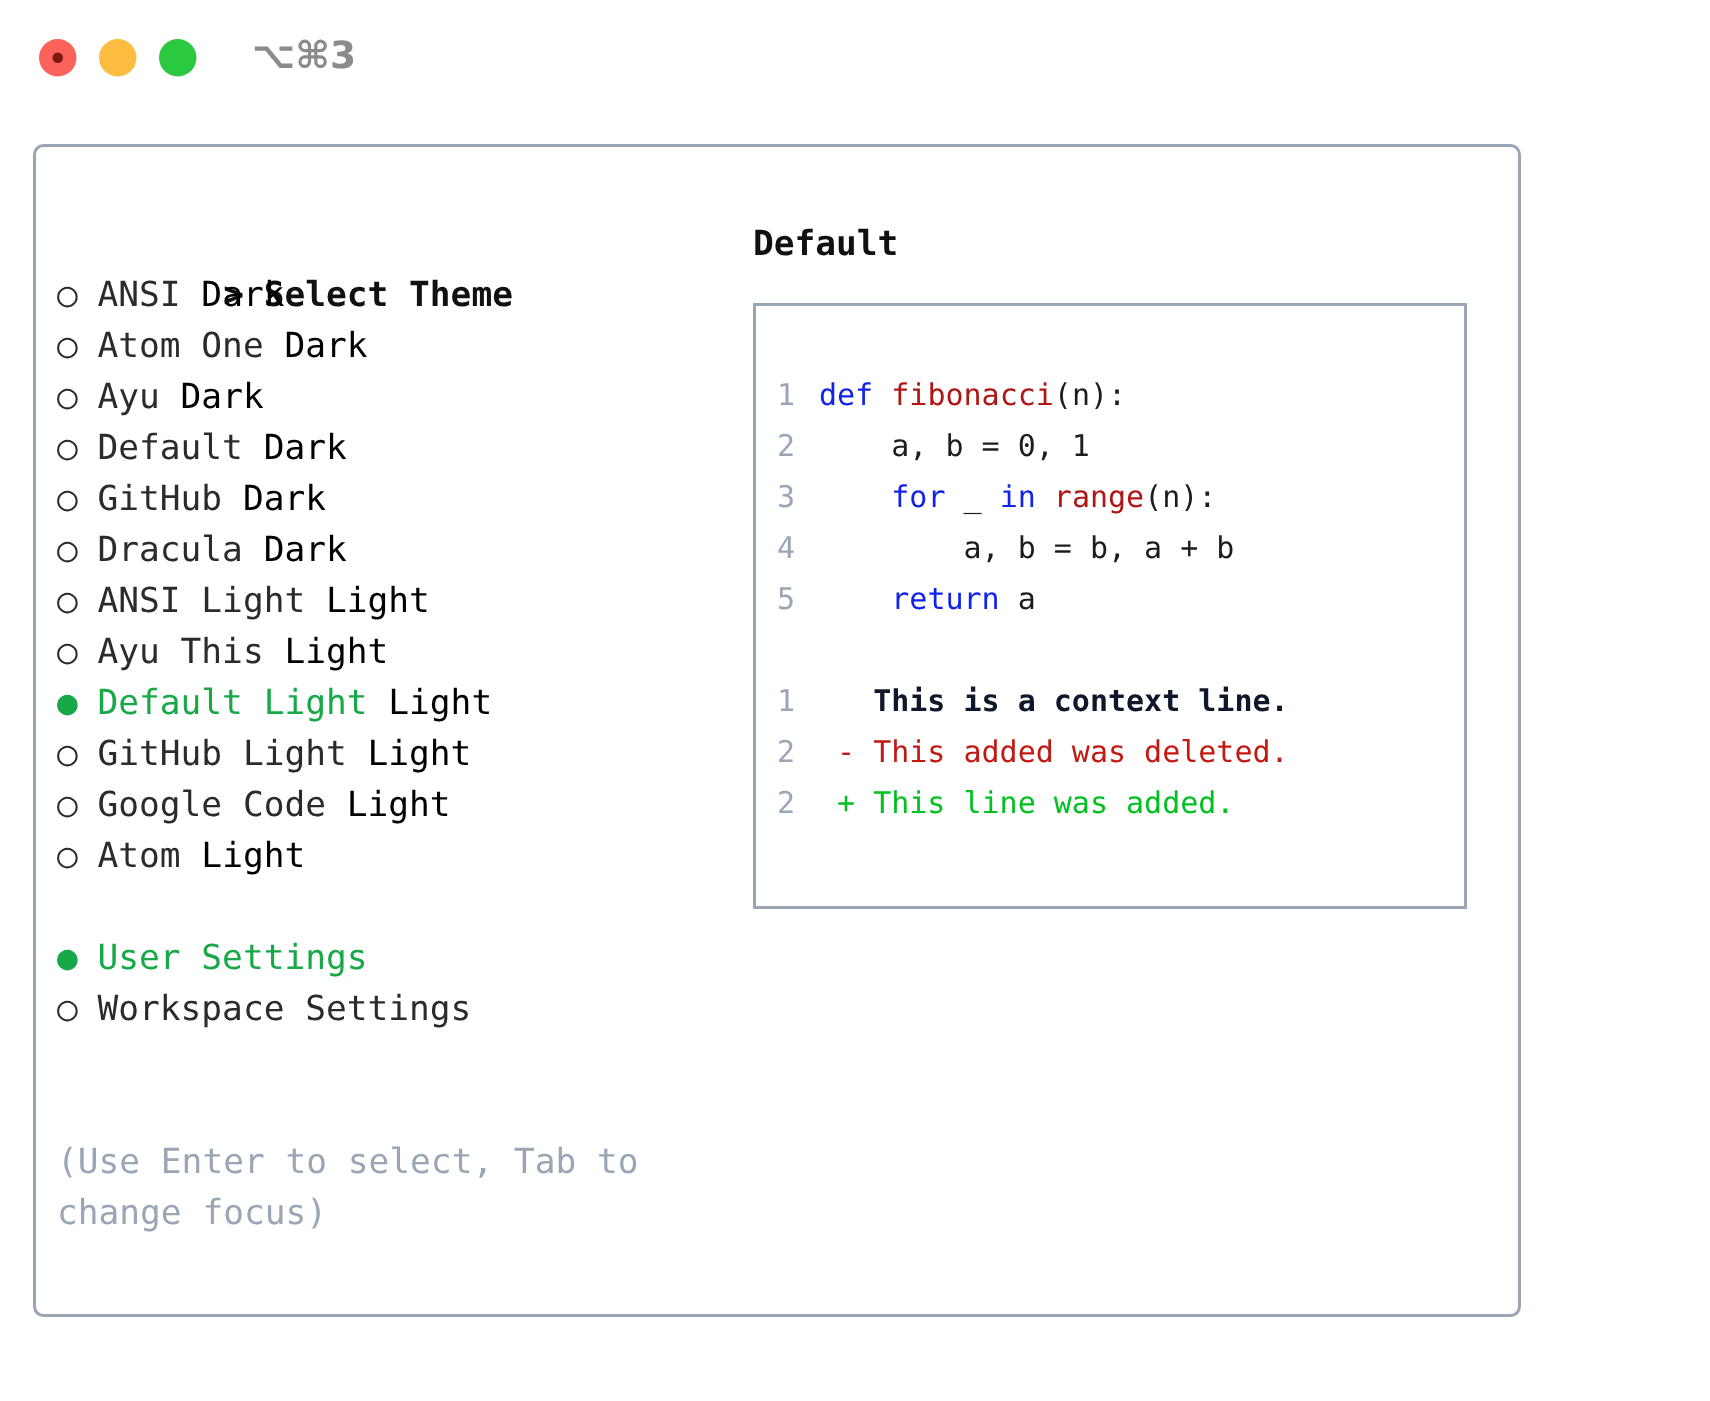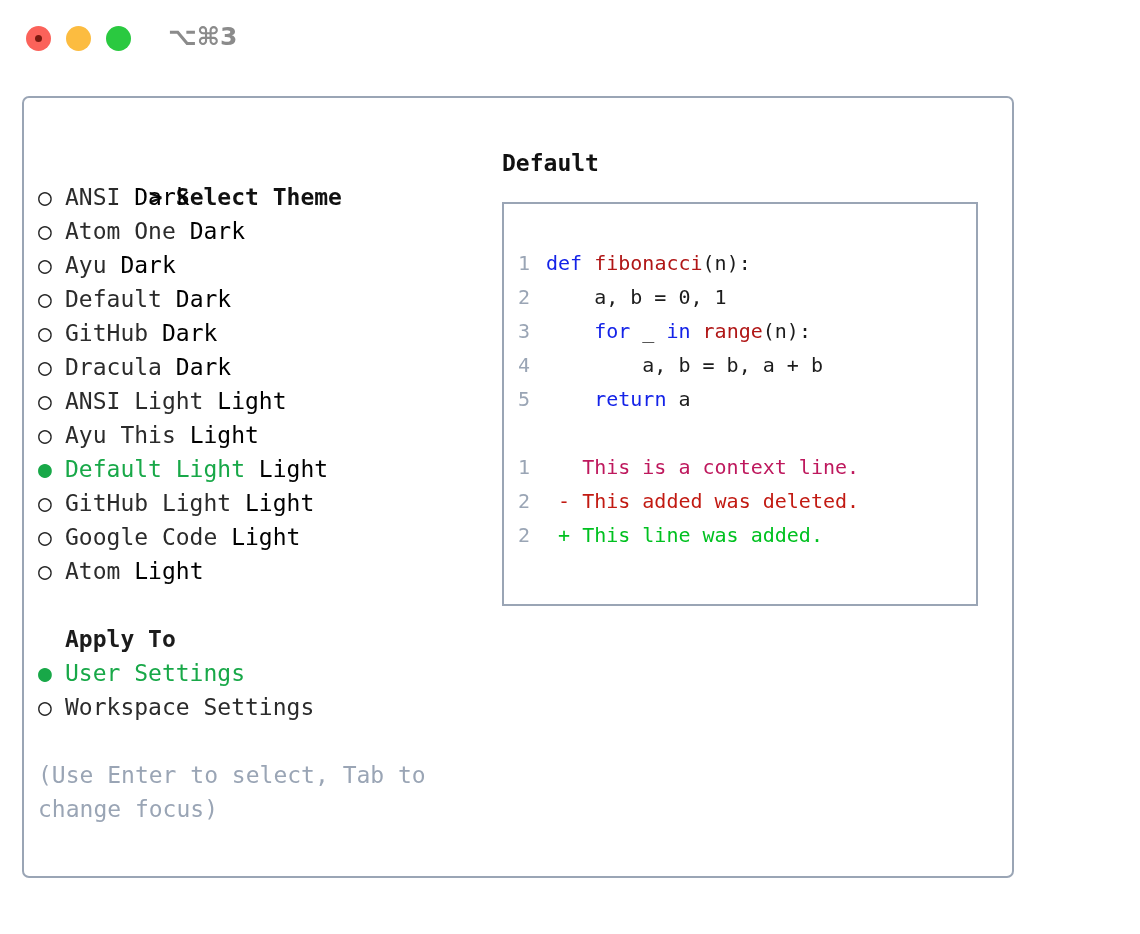--- a/index.html
+++ b/index.html
@@ -170,21 +170,21 @@
   }
   .ln {
     display: inline-block;
     width: 28px;
     color: #9aa5b5;
     text-align: left;
   }
   .tok-kw  { color: #1423e8; }
   .tok-fn  { color: #b01616; }
   .tok-txt { color: #1c1c1c; }
-  .diff-context { color: #be185d; }
+  .diff-context { color: #0f172a; font-weight: bold; }
   .diff-del     { color: #c21a12; }
   .diff-add     { color: #00c120; }
   .blank-line { height: 34px; }
 </style>
 </head>
 <body>
 
 <div id="window-frame">
 
   <div id="titlebar">
@@ -212,21 +212,20 @@
           <div class="opt-row"><span class="opt-marker">○</span><span class="opt-label">ANSI Light</span><span class="opt-suffix"> Light</span></div>
           <div class="opt-row"><span class="opt-marker">○</span><span class="opt-label">Ayu This</span><span class="opt-suffix"> Light</span></div>
           <div class="opt-row row-selected"><span class="opt-marker">●</span><span class="opt-label">Default Light</span><span class="opt-suffix"> Light</span></div>
           <div class="opt-row"><span class="opt-marker">○</span><span class="opt-label">GitHub Light</span><span class="opt-suffix"> Light</span></div>
           <div class="opt-row"><span class="opt-marker">○</span><span class="opt-label">Google Code</span><span class="opt-suffix"> Light</span></div>
           <div class="opt-row"><span class="opt-marker">○</span><span class="opt-label">Atom</span><span class="opt-suffix"> Light</span></div>
         </div>
 
       <div class="spacer-row"></div>
 
-      <div class="section-title">Apply To</div>
 
       <div id="apply-items">
           <div class="opt-row row-selected"><span class="opt-marker">●</span><span class="opt-label">User Settings</span></div>
           <div class="opt-row"><span class="opt-marker">○</span><span class="opt-label">Workspace Settings</span></div>
         </div>
     </div>
 
     <div id="hint-text">(Use Enter to select, Tab to change focus)</div>
 
     <div id="preview-column">

